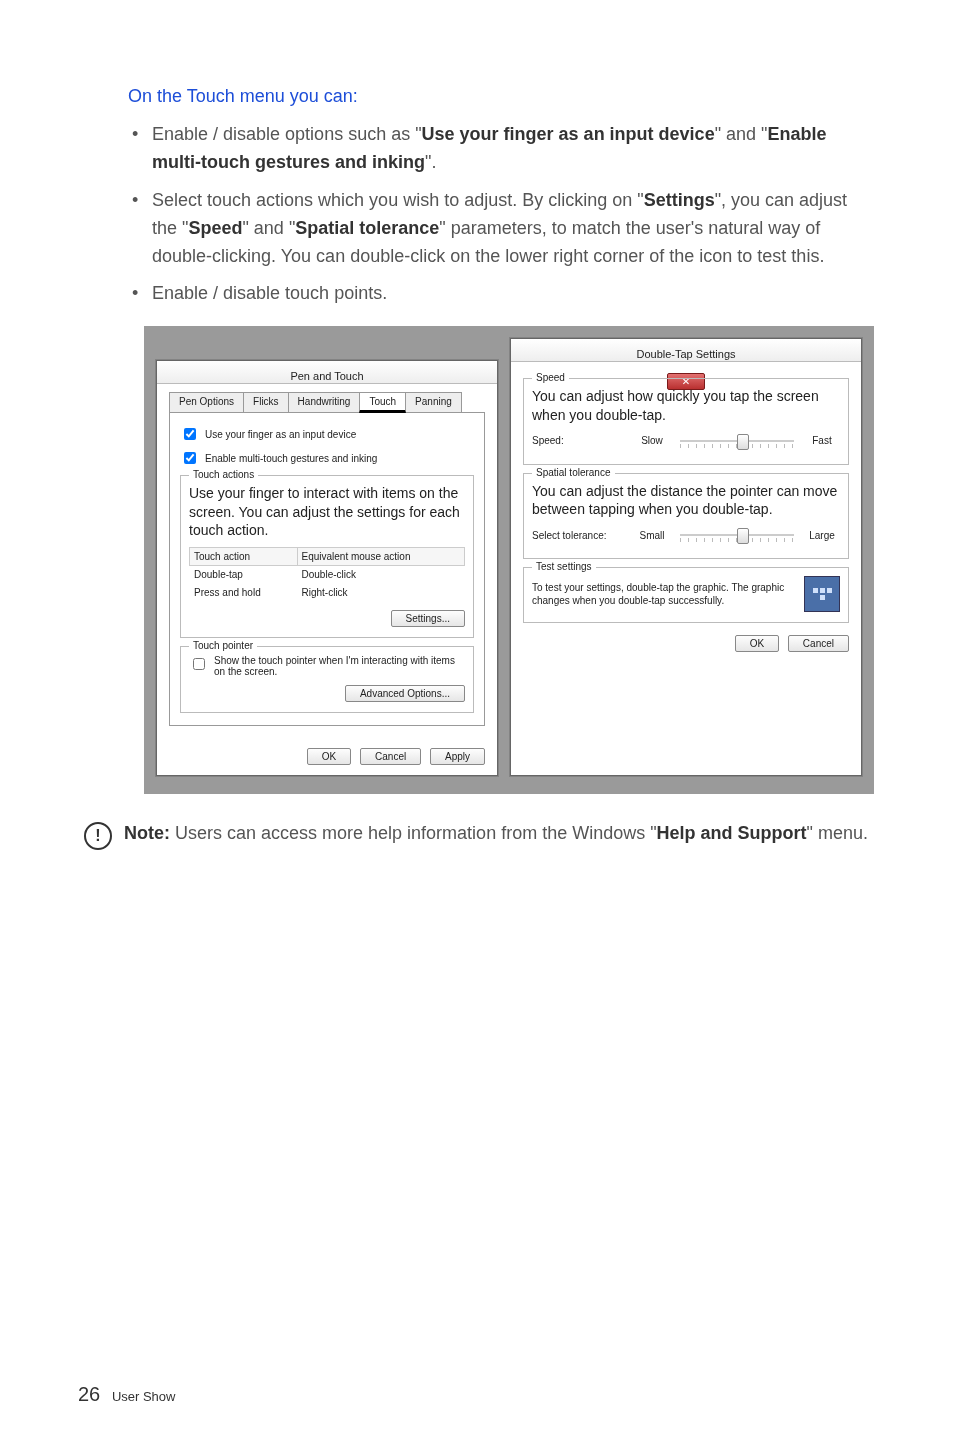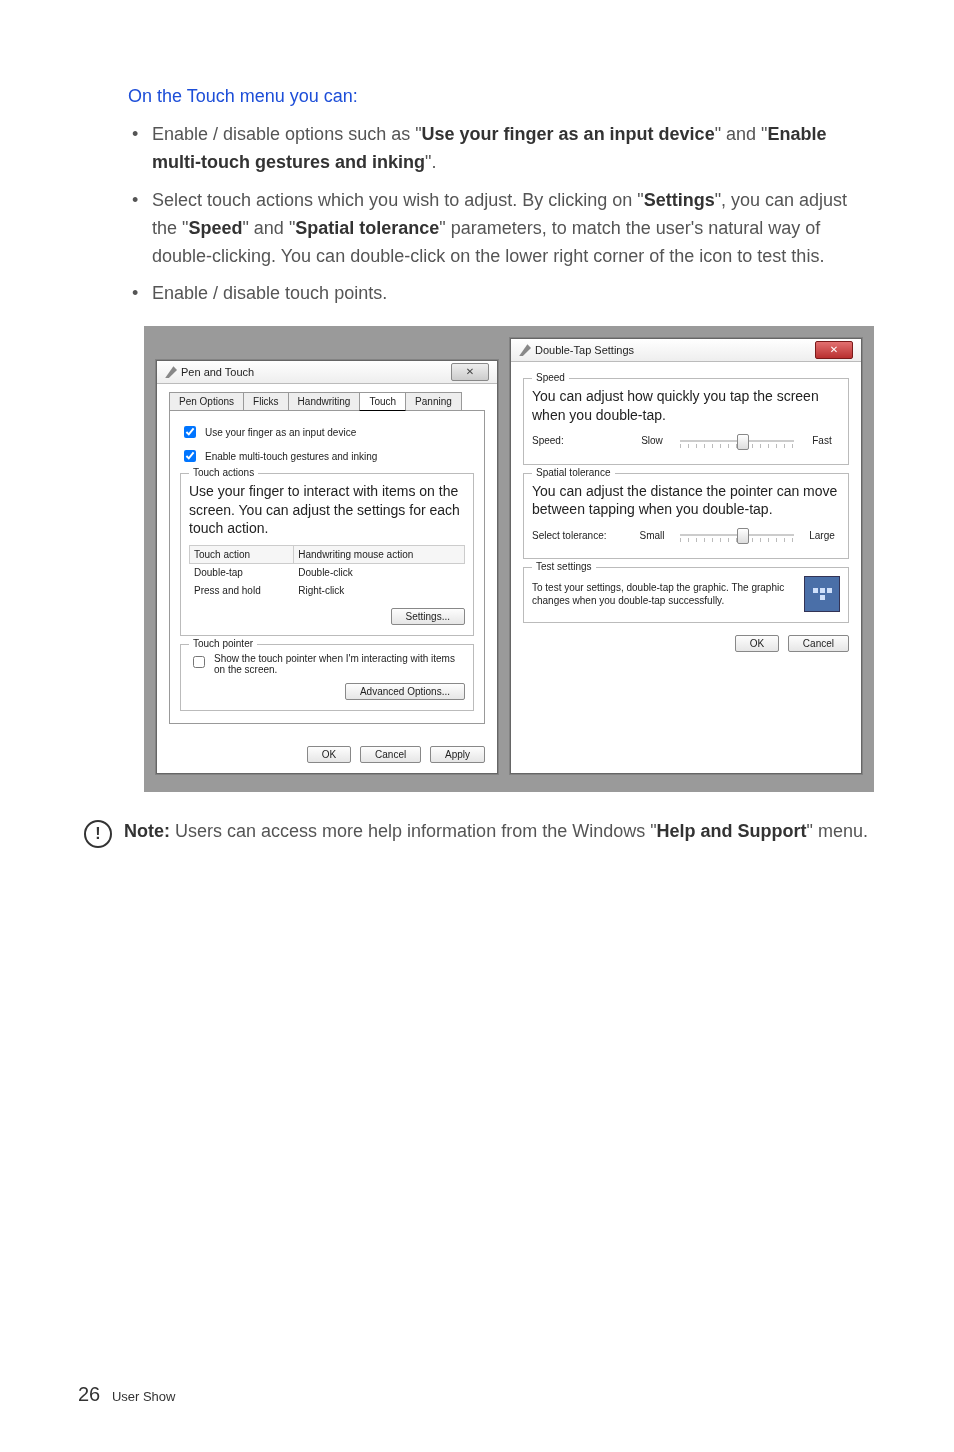--- a/index.html
+++ b/index.html
@@ -70,20 +70,21 @@
   .dlg-title {
     height: 22px;
     line-height: 22px;
     padding: 0 8px;
     background: linear-gradient(#fff,#eee);
     border-bottom: 1px solid #bbb;
     font-size: 11px;
     display: flex;
     align-items: center;
     gap: 4px;
+    flex-direction: column;
   }
   .dlg-title .spacer { flex: 1; }
   .dlg-title .xbtn {
     width: 36px; height: 16px;
     background: linear-gradient(#e27070,#b93030);
     color: #fff; text-align: center;
     font-size: 10px; line-height: 15px;
     border: 1px solid #7a1a1a; border-radius: 2px;
   }
   .dlg-title .xbtn-grey {
@@ -98,21 +99,21 @@
     background: #888; clip-path: polygon(0 100%,70% 0,100% 30%,30% 100%);
   }
   .dlg-body { padding: 8px 12px 12px 12px; }
   .tabs { display: flex; font-size: 10px; }
   .tab {
     padding: 3px 9px;
     border: 1px solid #999;
     background: #eee;
     margin-right: -1px;
   }
-  .tab.active { background: #fff; border-bottom: 1px solid #000000; position: relative; z-index: 2; }
+  .tab.active { background: #fff; border-bottom: 3px solid #000000; position: relative; z-index: 2; }
   .tabpanel {
     border: 1px solid #999; margin-top: -1px;
     padding: 12px 10px 12px 10px;
   }
   .chk { display: flex; align-items: center; gap: 6px; margin-bottom: 6px; font-size: 10px; }
   .chk input { width: 12px; height: 12px; }
   .group {
     border: 1px solid #bbb; padding: 8px 8px 10px 8px; margin-top: 8px; position: relative;
   }
   .group > .legend {
@@ -232,21 +233,21 @@
               <span>Enable multi-touch gestures and inking</span>
             </label>
 
             <div class="group">
               <div class="legend">Touch actions</div>
               <div class="group-text">Use your finger to interact with items on the screen. You can adjust the settings for each touch action.</div>
               <table class="actions">
                 <tbody>
                     <tr>
                   <th>Touch action</th>
-                  <th>Handwriting mouse action</th>
+                  <th>Equivalent mouse action</th>
                 </tr>
                 <tr>
                   <td>Double-tap</td>
                   <td>Double-click</td>
                 </tr>
                 <tr>
                   <td>Press and hold</td>
                   <td>Right-click</td>
                 </tr>
               </tbody>

